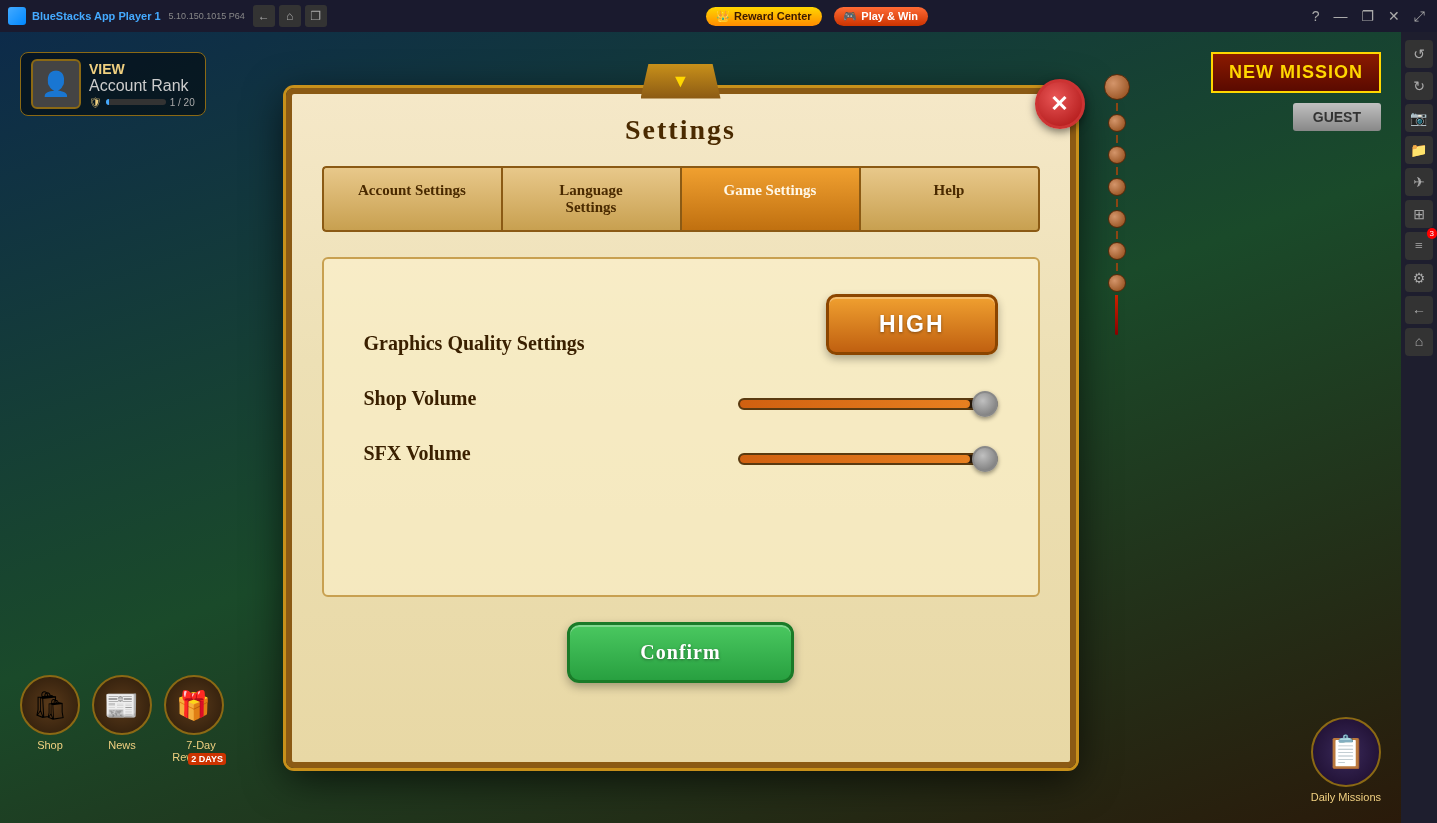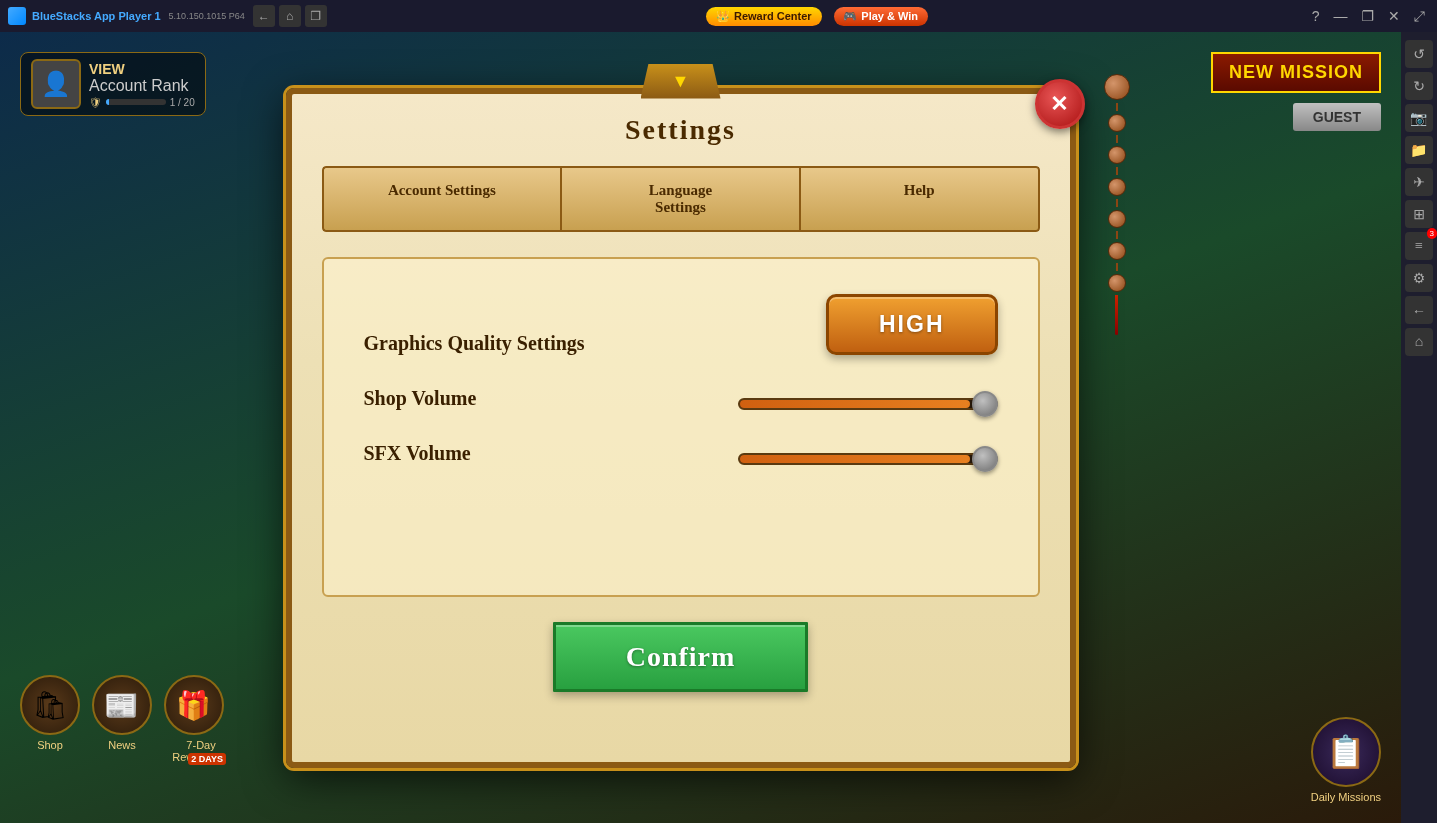--- a/index.html
+++ b/index.html
@@ -532,23 +532,23 @@
 
     
     .confirm-btn-container {
       display: flex;
       justify-content: center;
       margin-top: 25px;
     }
     .confirm-btn {
       background: linear-gradient(180deg, #4ac860, #28a040);
       border: 3px solid #1a7a28;
-      border-radius: 1px;
+      border-radius: 12px;
       padding: 16px 70px;
-      font-size: 28px;
+      font-size: 20px;
       font-weight: bold;
       color: white;
       cursor: pointer;
       font-family: Georgia, serif;
       letter-spacing: 1px;
       text-shadow: 0 1px 3px rgba(0,0,0,0.4);
       box-shadow: inset 0 2px 0 rgba(255,255,255,0.3), 0 4px 10px rgba(0,0,0,0.3);
     }
   </style>
 </head>
@@ -677,20 +677,23 @@
 
       <div class="settings-title">Settings</div>
 
       <div class="tab-row">
         <div class="tab-btn">
           <span>Account Settings</span>
         </div>
         <div class="tab-btn">
           <span>Language<br>Settings</span>
         </div>
+        <div class="tab-btn active">
+          <span>Game Settings</span>
+        </div>
         <div class="tab-btn">
           <span>Help</span>
         </div>
       </div>
 
       <div class="settings-content">
 
         <div class="setting-row">
           <span class="setting-label">Graphics Quality Settings</span>
           <button class="high-btn">HIGH</button>

